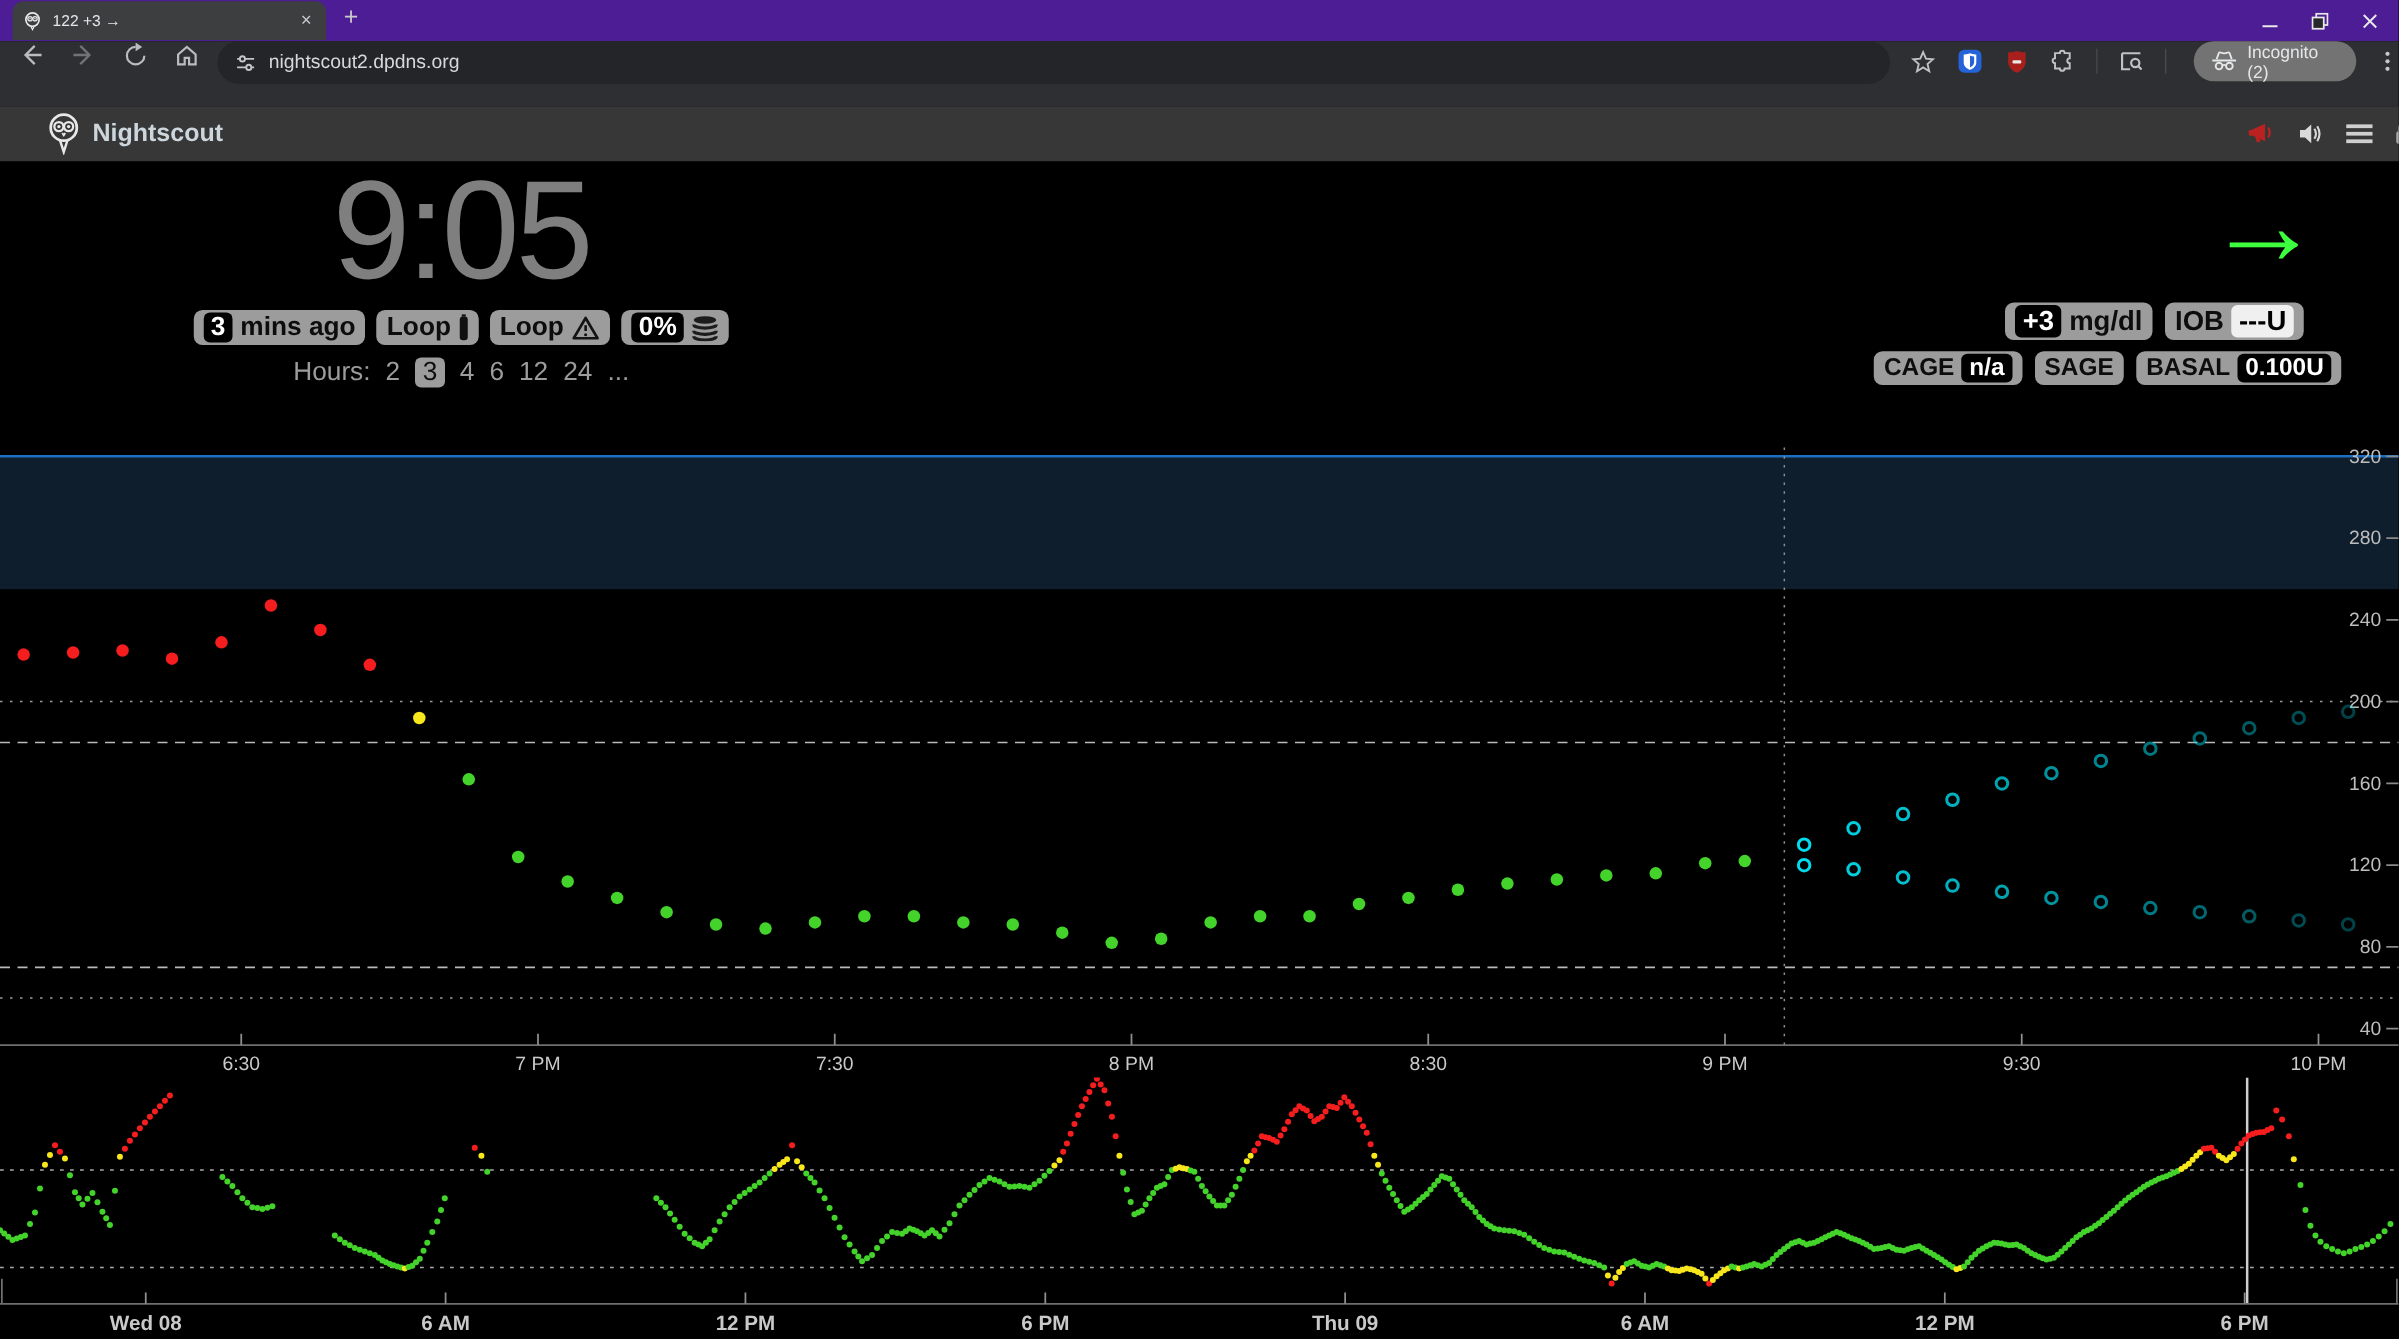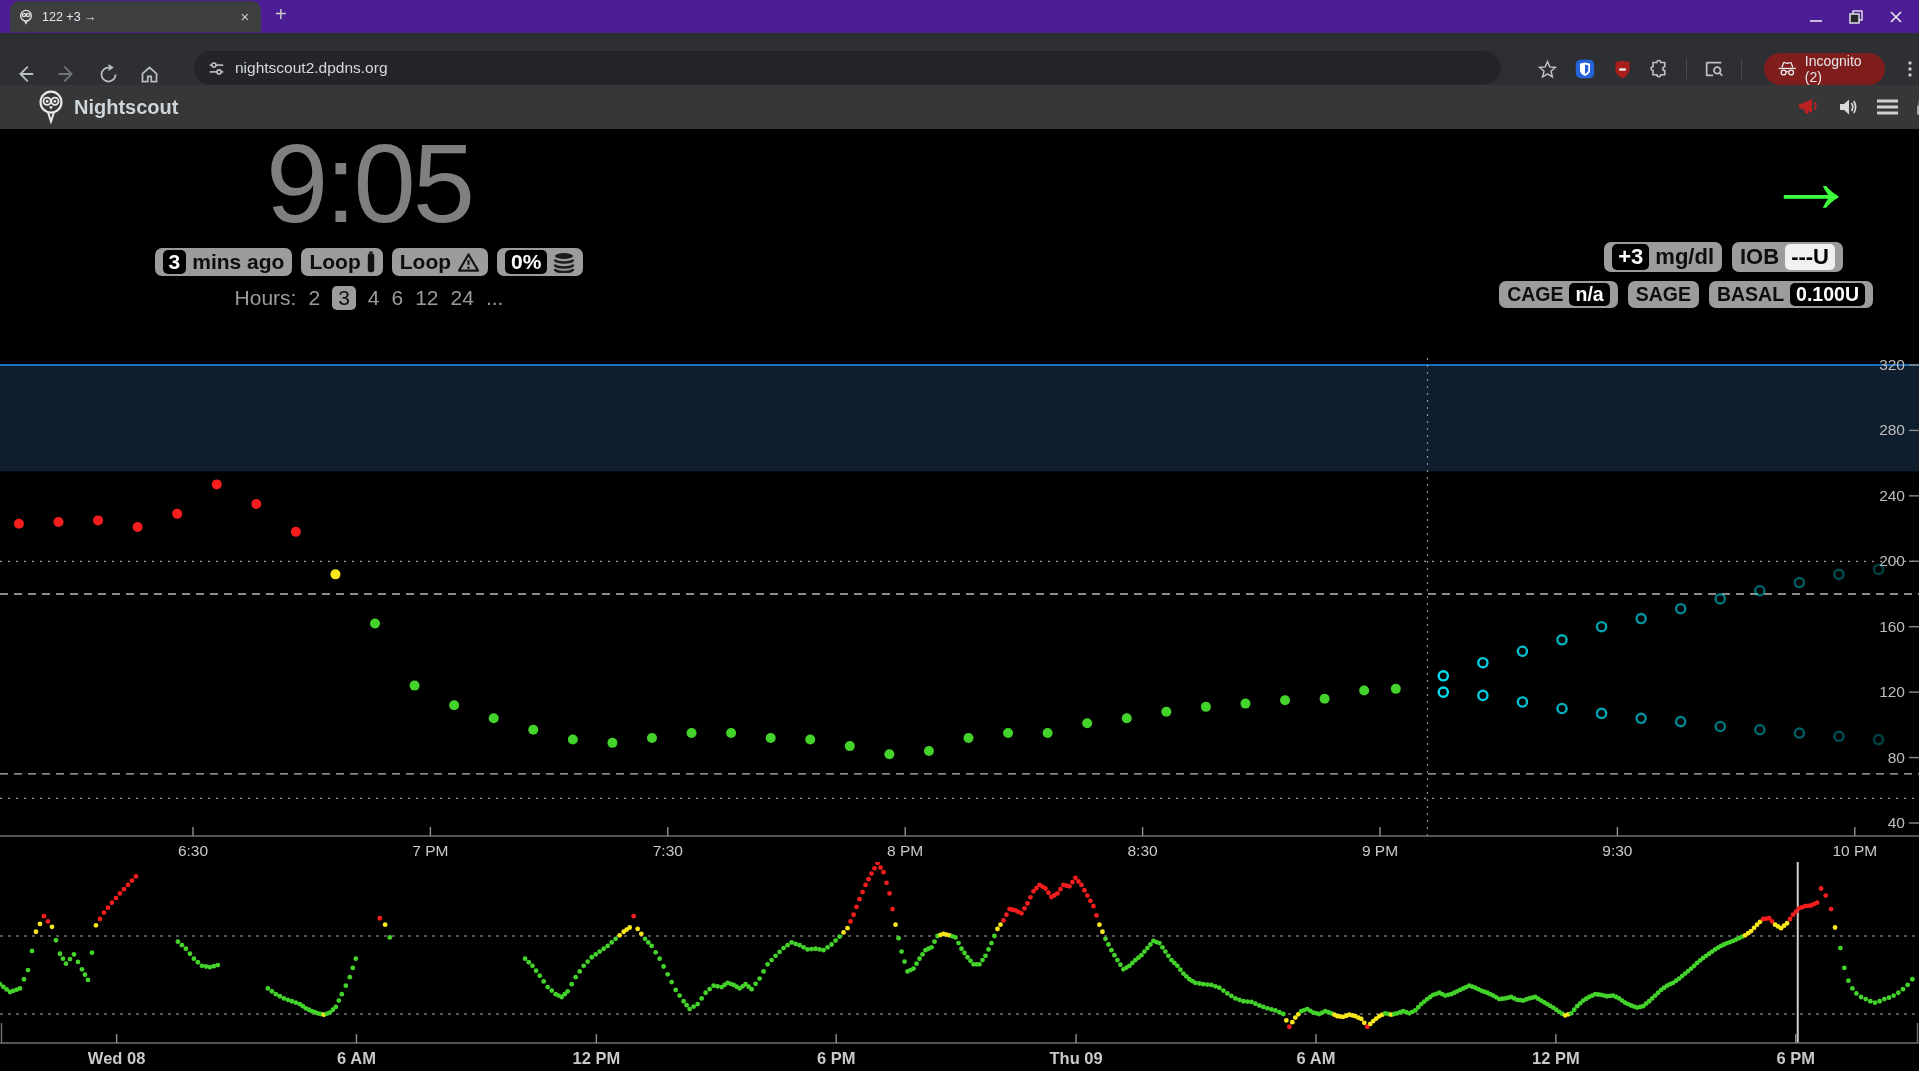--- a/index.html
+++ b/index.html
@@ -7,27 +7,27 @@
   .screen{position:absolute;inset:0;background:#000;}
 
   
   .tabstrip{position:absolute;top:0;left:0;width:1919px;height:33px;background:#4c1d95;display:flex;align-items:center;}
   .tab{height:31px;width:235px;margin-left:10px;background:#3d3e40;border-radius:9px 9px 0 0;display:flex;align-items:center;padding:0 8px;gap:8px;}
   .tab-title{color:#e4e6e9;font-size:12.5px;flex:1;white-space:nowrap;overflow:hidden;}
   .tab-close{color:#c7c9cc;font-size:15px;line-height:15px;width:16px;height:16px;text-align:center;border-radius:8px;cursor:default;}
   .newtab{color:#c7c9cc;font-size:20px;margin-left:14px;margin-bottom:5px;}
   .wincontrols{position:absolute;right:8px;top:0px;height:33px;display:flex;align-items:center;gap:26px;padding-right:8px;}
   .wincontrols svg{display:block;}
-  .toolbar{position:absolute;top:33px;left:0;width:1919px;height:52px;background:#2e2f32;display:flex;align-items:flex-end;gap:20px;}
+  .toolbar{position:absolute;top:33px;left:0;width:1919px;height:52px;background:#2e2f32;display:flex;align-items:flex-start;}
   .navicons{display:flex;align-items:center;gap:20px;margin-left:14px;color:#aeb1b5;}
   .urlbar{margin-left:14px;width:1330px;height:34px;background:#242528;border-radius:17px;display:flex;align-items:center;padding:0 14px;gap:10px;}
   .urltext{color:#d6d8da;font-size:15.5px;}
   .ext-icons{display:flex;align-items:center;gap:16px;margin-left:16px;}
   .sep{width:1px;height:20px;background:#4a4b4e;}
-  .incog{display:flex;align-items:center;gap:8px;background:#7f1d1d;border-radius:16px;height:32px;padding:0 14px;margin-left:6px;}
+  .incog{display:flex;align-items:center;gap:8px;background:#737373;border-radius:16px;height:32px;padding:0 14px;margin-left:6px;}
   .incog span{color:#e6e7e9;font-size:14px;}
 
   
   .nsheader{position:absolute;top:85px;left:0;width:1919px;height:44px;background:#373737;display:flex;align-items:center;padding-left:28px;}
   .nstitle{color:#ccd6dc;font-size:20px;font-weight:bold;margin-left:8px;}
   .nsicons{position:absolute;right:14px;display:flex;align-items:center;gap:15px;}
 
   
   .clockblock{position:absolute;left:159px;top:130px;width:420px;text-align:center;}
   .clock{font-size:112px;line-height:108px;color:#7f7f7f;letter-spacing:-3px;}

